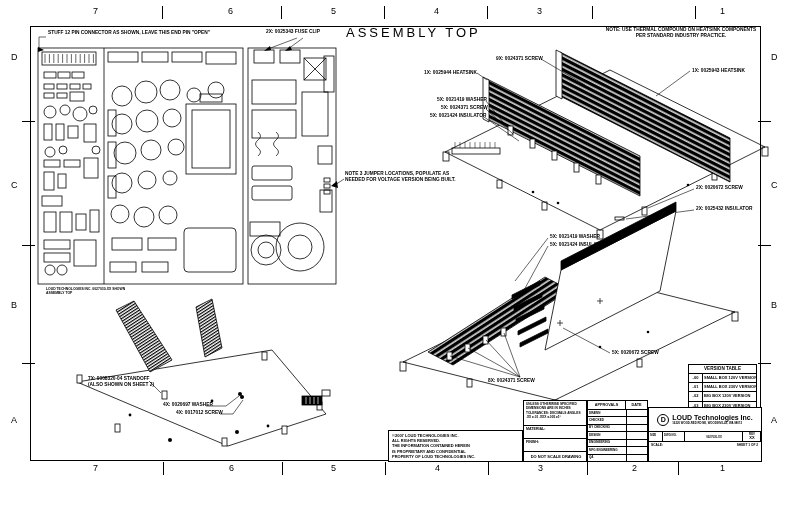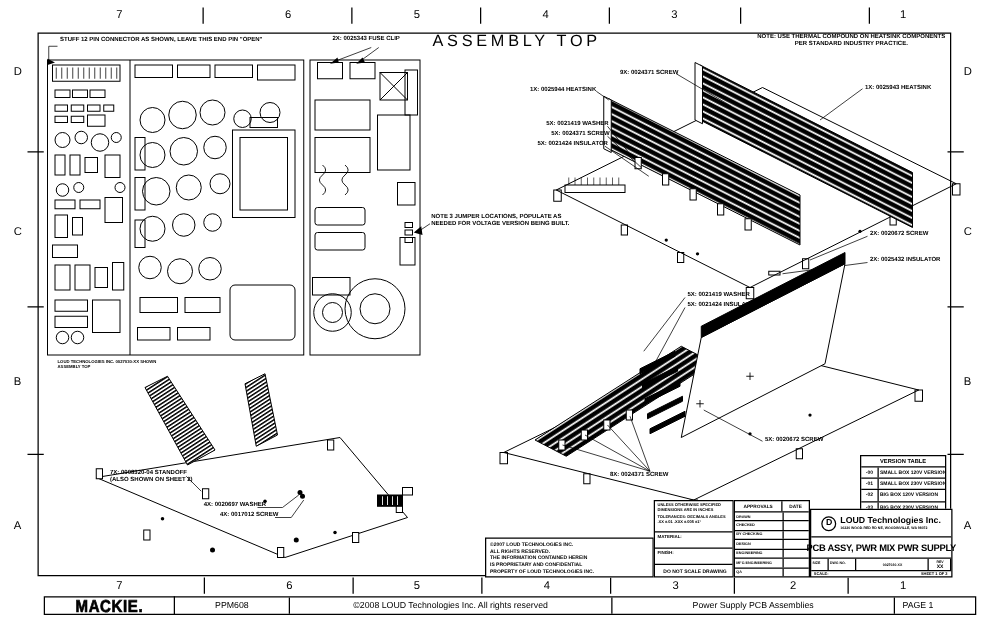--- a/index.html
+++ b/index.html
@@ -507,37 +507,29 @@
   </div>
 
   <div class="tb info-box">
     <div class="logo-row">
       <span class="loud-icon">D</span>
       <span class="loud-text">
         <span class="loud-name">LOUD Technologies Inc.</span>
         <span class="loud-addr">16220 WOOD-RED RD NE, WOODINVILLE, WA 98072</span>
       </span>
     </div>
-    <div class="title-row">PCB ASSY, PWR MIX PWR SUPPLY</div>
     <div class="num-row">
       <span class="nc nc-size">SIZE</span>
       <span class="nc nc-dwg">DWG NO.</span>
       <span class="nc nc-num">0027030-XX</span>
       <span class="nc nc-rev">
         <span style="display:block;font-size:2.8px;">REV</span>
         <span style="display:block;font-size:4px;">XX</span>
       </span>
     </div>
     <div class="scale-row">
       <span>SCALE:</span>
       <span>SHEET 1 OF 2</span>
     </div>
   </div>
 
-  <div class="footer">
-    <div class="fcell f-brand">MACKIE.</div>
-    <div class="fcell f-model">PPM608</div>
-    <div class="fcell f-copy">©2008 LOUD Technologies Inc. All rights reserved</div>
-    <div class="fcell f-doc">Power Supply PCB Assemblies</div>
-    <div class="fcell f-page">PAGE 1</div>
-  </div>
 
 </div>
 
 </body></html>

